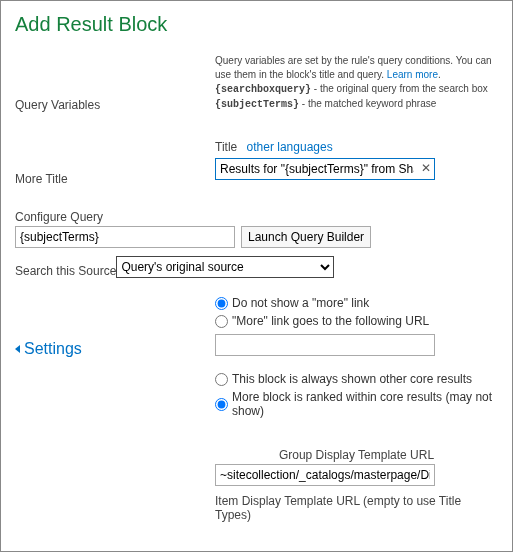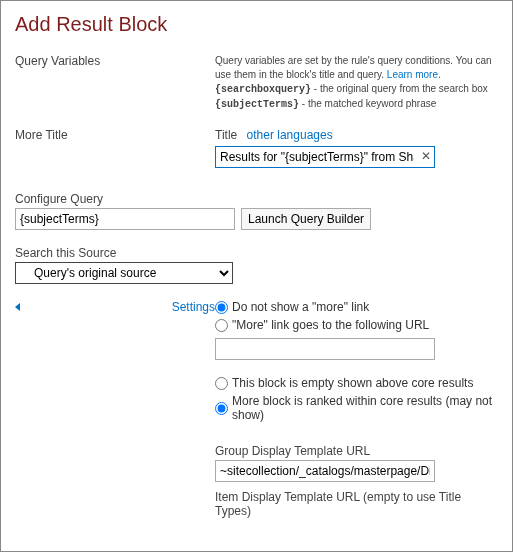--- a/index.html
+++ b/index.html
@@ -1,41 +1,41 @@
 <!DOCTYPE html>
 <html><head>
   <meta charset="utf-8">
   <style>
     * { box-sizing: border-box; margin: 0; padding: 0; }
     body { font-family: "Segoe UI", Tahoma, sans-serif; font-size: 12px; color: #333; background: #fff; width: 513px; height: 552px; overflow: hidden; border: 1px solid #888; }
     .page { padding: 12px 14px 0 14px; }
-    h1 { font-size: 20px; font-weight: 300; color: #7f1d1d; margin-bottom: 18px; }
+    h1 { font-size: 20px; font-weight: 300; color: #15803d; margin-bottom: 18px; }
     .row { display: flex; margin-bottom: 16px; }
-    .left { width: 200px; flex-shrink: 0; }
+    .left { width: 200px; flex-shrink: 0; margin-top: 44px; }
     .right { flex: 1; }
     .label-h { font-size: 12px; color: #444; }
     .desc { font-size: 10px; color: #444; line-height: 1.4; }
     .link { color: #0072c6; text-decoration: none; cursor: pointer; }
     .field-label { font-size: 12px; color: #444; margin-bottom: 2px; margin-top: 8px; }
-    .title-line { margin-top: 0; }
+    .title-line { margin-top: 12px; }
     .title-line .field-label { display: inline; }
     .title-line .link { margin-left: 6px; }
     .input-wrap { position: relative; display: inline-block; }
     .input-title { width: 220px; height: 22px; border: 1px solid #0072c6; padding: 2px 20px 2px 4px; font-size: 12px; font-family: inherit; }
     .clear-x { position: absolute; right: 4px; top: 3px; font-size: 12px; color: #555; cursor: pointer; }
     .input-plain { height: 22px; border: 1px solid #aaa; padding: 2px 4px; font-size: 12px; font-family: inherit; }
     .query-row { display: flex; align-items: flex-end; gap: 6px; }
     .query-input { width: 220px; }
     .btn { height: 22px; border: 1px solid #aaa; background: #f7f7f7; font-size: 12px; padding: 0 6px; cursor: pointer; font-family: inherit; white-space: nowrap; }
     .sel-row { display: flex; gap: 10px; margin-top: 8px; }
-    .sel-col { display: flex; flex-direction: column; }
-    .select { height: 22px; border: 1px solid #444; font-size: 12px; font-family: inherit; background: #fff; padding-left: 14px; }
+    .sel-col { display: flex; flex-direction: row; }
+    .select { height: 22px; border: 1px solid #444; font-size: 12px; font-family: inherit; background: #fff; }
     .select-source { width: 218px; }
     .select-items { width: 40px; }
-    .settings-toggle { display: flex; align-items: center; gap: 4px; color: #0072c6; cursor: pointer; font-size: 12px; justify-content: space-between; }
+    .settings-toggle { display: flex; align-items: center; gap: 4px; color: #0072c6; cursor: pointer; font-size: 16px; }
     .caret { display: inline-block; width: 0; height: 0; border-top: 4px solid transparent; border-bottom: 4px solid transparent; border-right: 5px solid #0072c6; transform: rotate(0deg); }
     .radio-line { display: flex; align-items: center; gap: 4px; margin-bottom: 4px; }
     .radio-line input { margin: 0; }
     .url-input { width: 220px; margin-top: 2px; margin-bottom: 8px; }
     .spacer-row { margin-top: 8px; }
     b { font-weight: 600; font-family: Liberation Mono, monospace; }
     .group-input { width: 220px; }
   </style>
 </head>
 <body>
@@ -102,26 +102,26 @@
       </div>
       <div class="radio-line">
         <input type="radio" name="more" style="">
         <span>"More" link goes to the following URL</span>
       </div>
       <input type="text" class="input-plain url-input" value="" style="">
 
       <div class="spacer-row"></div>
       <div class="radio-line">
         <input type="radio" name="pos" style="">
-        <span>This block is empty shown above core results</span>
+        <span>This block is always shown other core results</span>
       </div>
       <div class="radio-line">
         <input type="radio" name="pos" checked="" style="">
         <span>More block is ranked within core results (may not show)</span>
       </div>
 
-      <div class="field-label" style="margin-top:22px;">Group Display Template URL</div>
+      <div class="field-label" style="margin-top:30px;text-align:center;">Group Display Template URL</div>
       <input type="text" class="input-plain group-input" value="~sitecollection/_catalogs/masterpage/Display Templates/Search/Group_Default.js" style="">
 
       <div class="field-label">Item Display Template URL (empty to use Title Types)</div>
     </div>
   </div>
 </div>
 
 </body></html>

